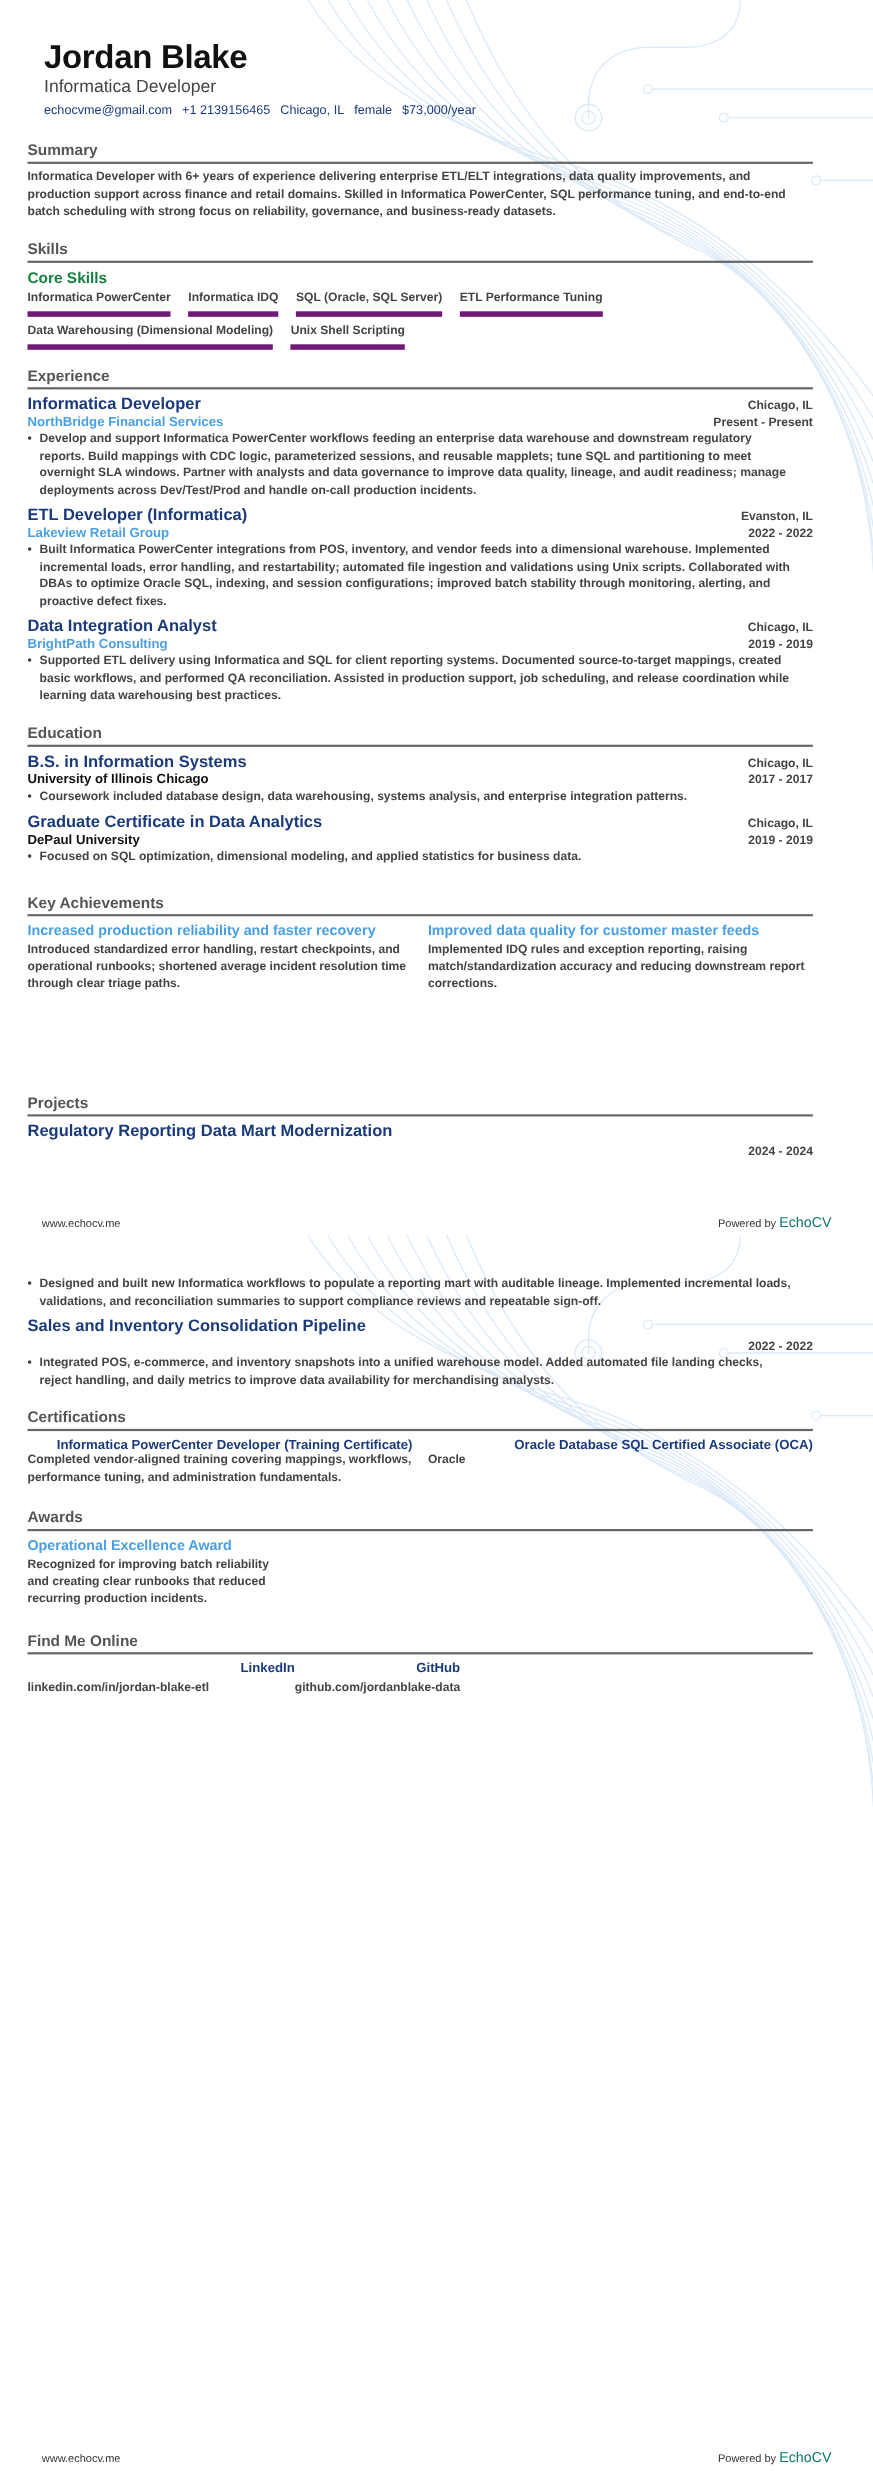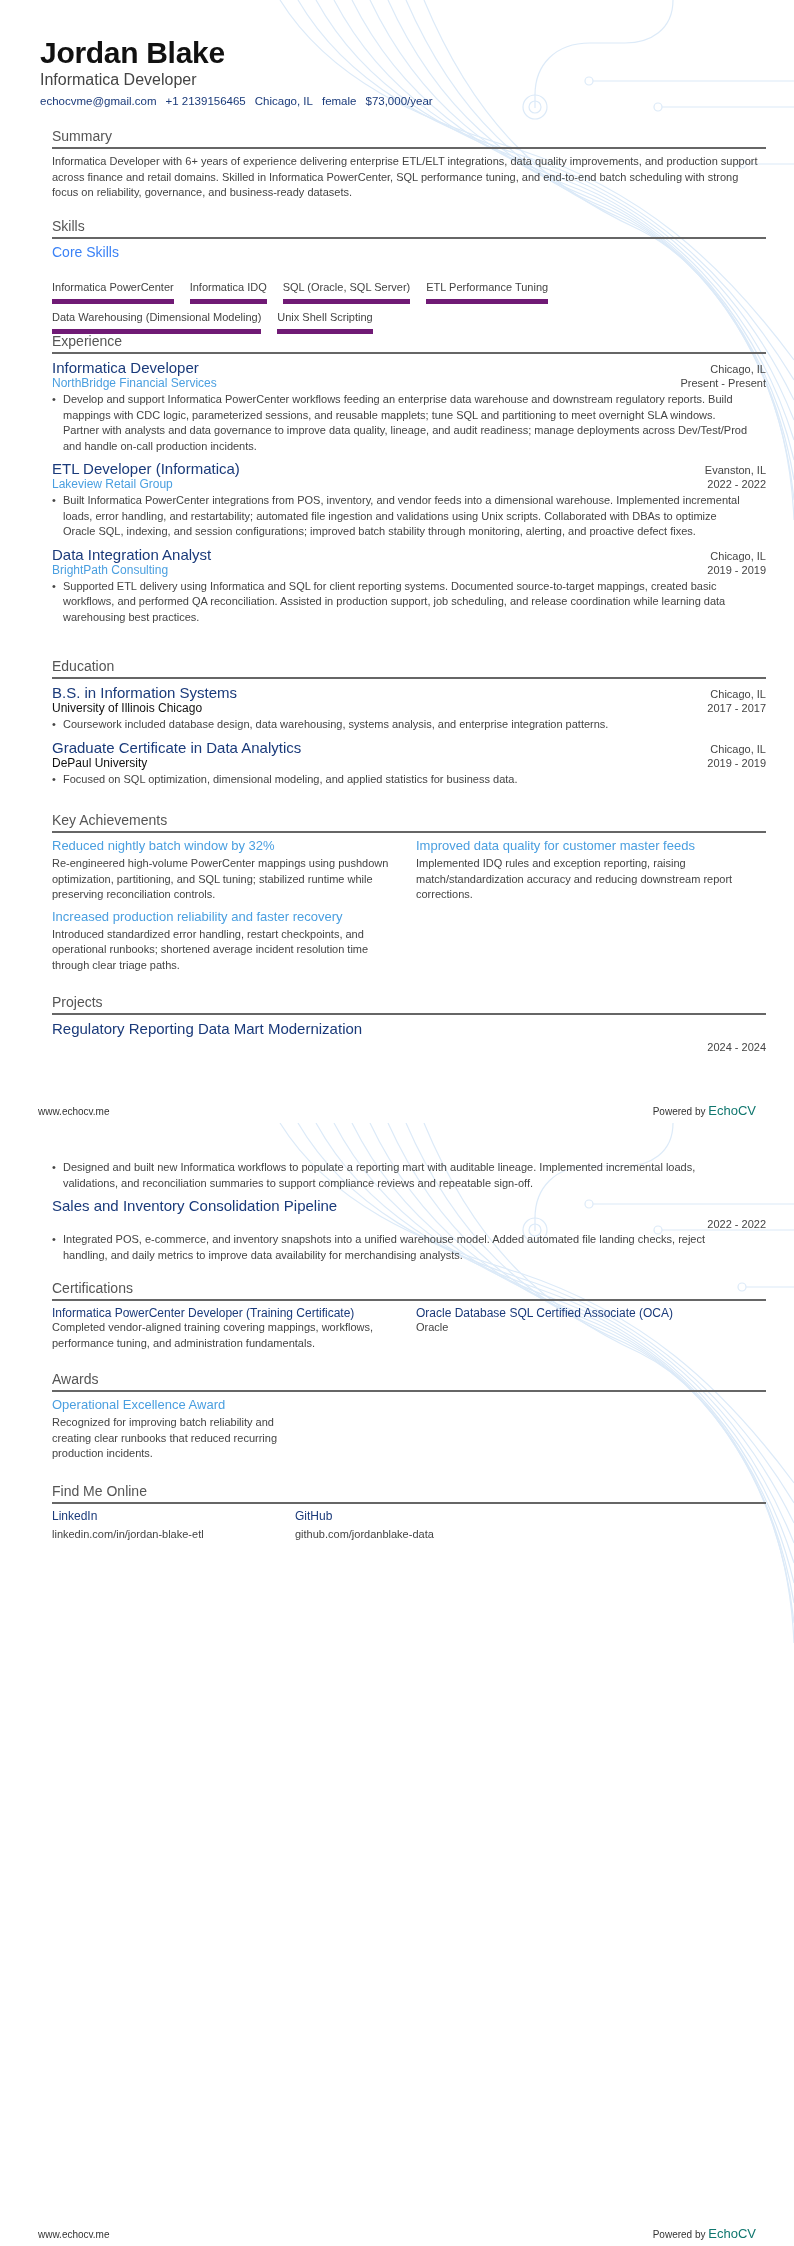--- a/index.html
+++ b/index.html
@@ -3,38 +3,38 @@
 <meta charset="utf-8">
 <style>
   * { box-sizing: border-box; margin: 0; padding: 0; }
   html, body { width: 794px; background: #ffffff; }
   body { font-family: "Liberation Sans", "DejaVu Sans", sans-serif; color: #333; position: relative; height: 2246px; overflow: hidden; }
   .deco { position: absolute; left: 0; top: 0; width: 794px; pointer-events: none; z-index: 0; }
   .page { position: relative; z-index: 1; padding: 0 40px; }
   .name { font-size: 30px; font-weight: bold; color: #111; position: absolute; left: 40px; top: 36px; letter-spacing: -0.3px; }
   .job-title { position: absolute; left: 40px; top: 71px; font-size: 16px; color: #444; }
   .contact { position: absolute; left: 40px; top: 95px; font-size: 11.5px; color: #1a3a7a; display: flex; gap: 9px; }
-  .section { position: absolute; left: 52px; width: 714px; }
+  .section { position: absolute; left: 25px; width: 714px; font-weight: bold; }
   .sec-head { font-size: 14px; color: #555; padding-bottom: 3px; border-bottom: 2px solid #666; margin-bottom: 5px; }
   .body-text { font-size: 11px; line-height: 15.5px; color: #444; }
-  .sub-head { font-size: 14px; color: #3b82f6; margin-bottom: 20px; }
+  .sub-head { font-size: 14px; color: #15803d; margin-bottom: 4px; }
   .chips { display: flex; flex-wrap: wrap; gap: 6px 16px; }
   .chip { font-size: 11px; color: #444; padding-bottom: 5px; border-bottom: 5px solid #701a75; line-height: 14px; }
   .row { display: flex; justify-content: space-between; align-items: baseline; }
   .entry-title { font-size: 15px; color: #1a3a7a; }
   .entry-org { font-size: 12px; color: #4a9fe0; }
   .entry-org.dark { color: #111; }
   .meta { font-size: 11px; color: #444; }
   ul.bullets { list-style: none; margin: 2px 16px 6px 0; }
   ul.bullets li { font-size: 11px; color: #444; line-height: 15.5px; padding-left: 11px; position: relative; }
   ul.bullets li::before { content: "•"; position: absolute; left: 0; top: 0; }
   .grid2 { display: grid; grid-template-columns: 1fr 1fr; column-gap: 14px; }
   .ach-title { font-size: 13px; color: #4a9fe0; margin-bottom: 3px; }
   .ach { margin-bottom: 6px; }
-  .cert-title { font-size: 12px; color: #1a3a7a; }
+  .cert-title { font-size: 12px; color: #1a3a7a; text-align: right; }
   .footer { position: absolute; left: 38px; width: 718px; display: flex; justify-content: space-between; align-items: baseline; gap: 44px; }
   .footer-url { font-size: 10px; color: #333; }
   .powered { font-size: 10px; color: #333; }
   .brand { font-size: 13px; color: #0f766e; }
 </style>
 </head>
 <body>
 
 <svg class="deco" width="794" height="1123" viewBox="0 0 794 1123" style="top:0">
   <g fill="none" stroke="#dceaf8" stroke-width="1.2">
@@ -188,24 +188,20 @@
           <li>Focused on SQL optimization, dimensional modeling, and applied statistics for business data.</li>
         </ul>
     </div>
   </div>
 
   <div class="section" style="top:812px">
     <div class="sec-head">Key Achievements</div>
     <div class="grid2">
       <div>
         <div class="ach">
-          <div class="ach-title">Reduced nightly batch window by 32%</div>
-          <div class="body-text">Re-engineered high-volume PowerCenter mappings using pushdown optimization, partitioning, and SQL tuning; stabilized runtime while preserving reconciliation controls.</div>
-        </div>
-        <div class="ach">
           <div class="ach-title">Increased production reliability and faster recovery</div>
           <div class="body-text">Introduced standardized error handling, restart checkpoints, and operational runbooks; shortened average incident resolution time through clear triage paths.</div>
         </div>
       </div>
       <div>
         <div class="ach">
           <div class="ach-title">Improved data quality for customer master feeds</div>
           <div class="body-text">Implemented IDQ rules and exception reporting, raising match/standardization accuracy and reducing downstream report corrections.</div>
         </div>
       </div>

